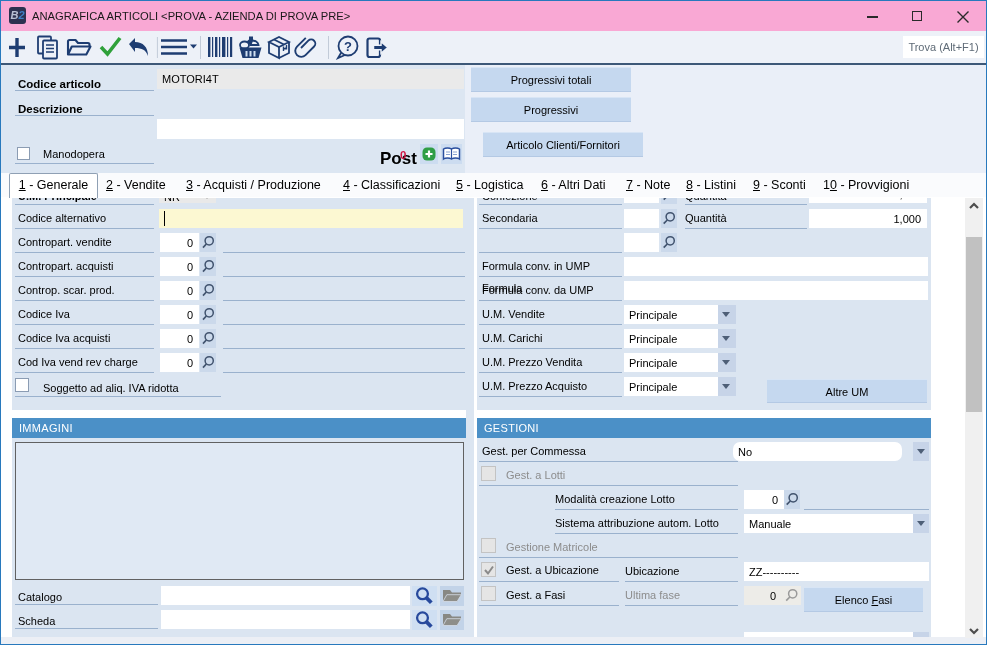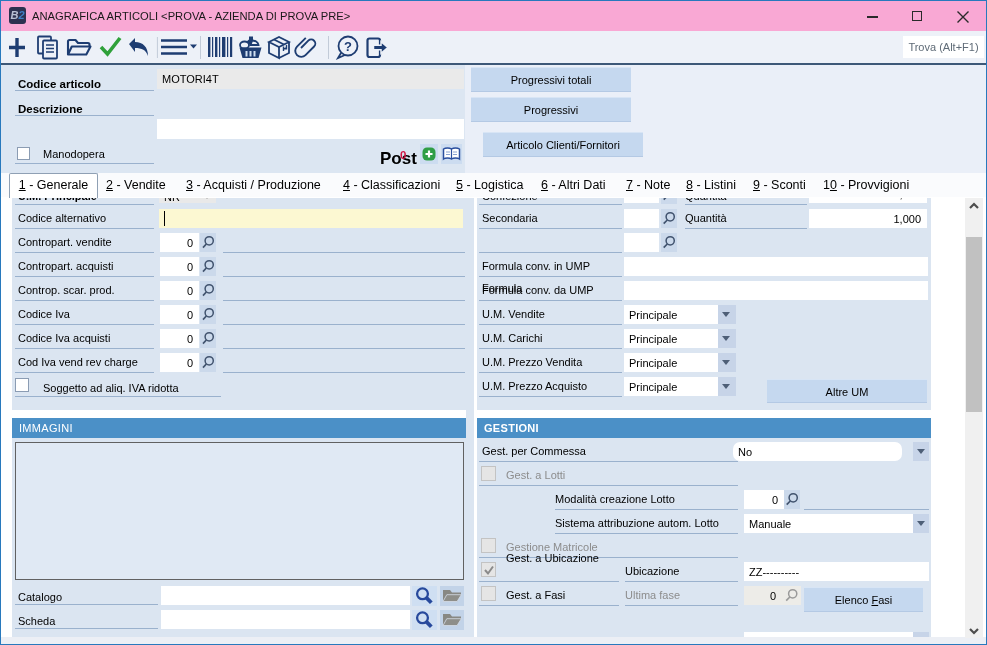--- a/index.html
+++ b/index.html
@@ -335,21 +335,21 @@
       </div>
     <div class="combo-arrow" style="left:241px;top:155px;height:19px;"></div>
     <div class="lbl" style="left:5px;top:182px;">U.M. Prezzo Acquisto</div>
     <div class="line" style="left:2px;top:198px;width:143px;"></div>
     <div class="fld" style="left:147px;top:179px;width:94px;height:19px;">
         <span class="txt">Principale</span>
       </div>
     <div class="combo-arrow" style="left:241px;top:179px;height:19px;"></div>
     <div class="btn" style="left:290px;top:181px;width:160px;height:24px;line-height:24px;">Altre UM</div>
     <div class="abs" style="left:0;top:212px;width:454px;height:8px;background:#fff;"></div>
-    <div class="secbar" style="left:0;top:220px;width:454px;font-weight:bold;">GESTIONI</div>
+    <div class="secbar" style="left:0;top:220px;width:454px;">GESTIONI</div>
     <div class="lbl" style="left:5px;top:247px;">Gest. per Commessa</div>
     <div class="line" style="left:2px;top:263px;width:259px;"></div>
     <div class="fld" style="left:256px;top:244px;width:169px;height:19px;border-radius:7px;">
         <span class="txt">No</span>
       </div>
     <div class="combo-arrow" style="left:436px;top:244px;height:19px;width:16px;"></div>
     <div class="cb cbdis cbg" style="left:4px;top:268px;"></div>
     <div class="lbl gray" style="left:29px;top:271px;">Gest. a Lotti</div>
     <div class="line" style="left:2px;top:287px;width:259px;"></div>
     <div class="lbl" style="left:78px;top:295px;">Modalità creazione Lotto</div>
@@ -370,21 +370,21 @@
       </div>
     <div class="combo-arrow" style="left:436px;top:316px;height:19px;width:16px;"></div>
     <div class="cb cbdis cbg" style="left:4px;top:340px;"></div>
     <div class="lbl gray" style="left:29px;top:343px;">Gestione Matricole</div>
     <div class="line" style="left:2px;top:359px;width:259px;"></div>
     <div class="cb cbdis cbg" style="left:4px;top:364px;">
         <svg width="14" height="14" style="position:absolute;left:0;top:0;">
           <path d="M3 7l3 3.5L11 3.5" stroke="#8a8a8a" stroke-width="2" fill="none"></path>
         </svg>
       </div>
-    <div class="lbl" style="left:29px;top:354px;">Gest. a Ubicazione</div>
+    <div class="lbl" style="left:29px;top:366px;">Gest. a Ubicazione</div>
     <div class="line" style="left:2px;top:383px;width:140px;"></div>
     <div class="lbl" style="left:148px;top:367px;">Ubicazione</div>
     <div class="line" style="left:148px;top:383px;width:113px;"></div>
     <div class="fld" style="left:267px;top:364px;width:185px;height:19px;">
         <span class="txt">ZZ----------</span>
       </div>
     <div class="cb cbdis cbg" style="left:4px;top:388px;"></div>
     <div class="lbl" style="left:29px;top:391px;">Gest. a Fasi</div>
     <div class="line" style="left:2px;top:407px;width:140px;"></div>
     <div class="lbl gray" style="left:148px;top:391px;">Ultima fase</div>

